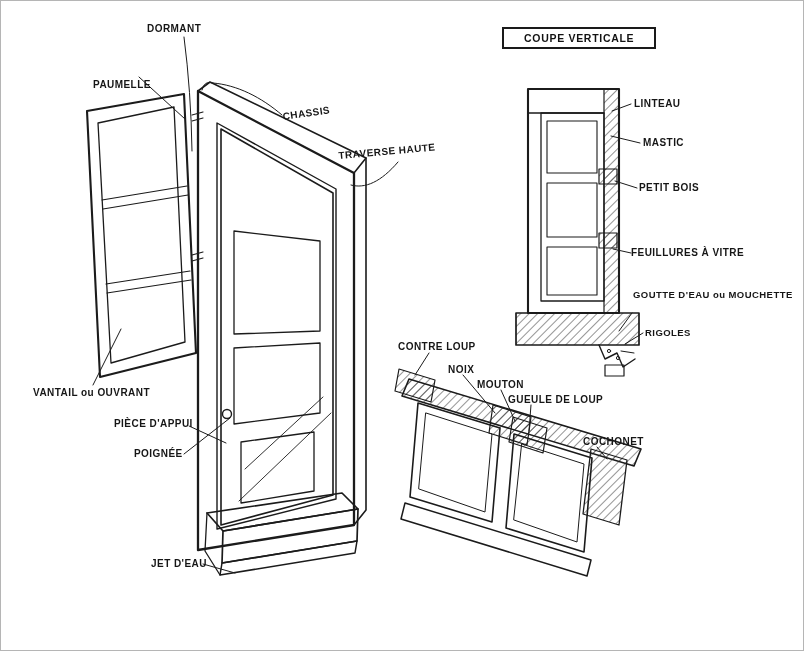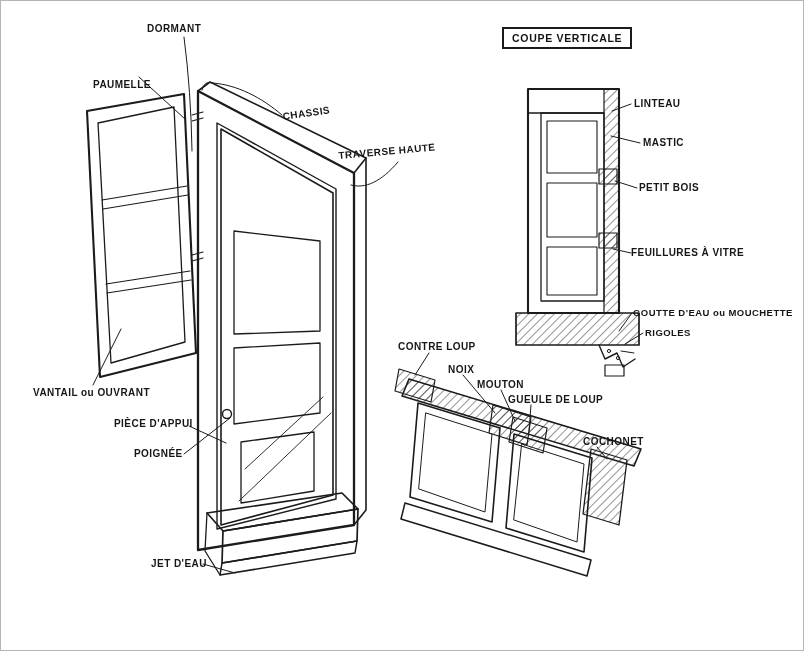--- a/index.html
+++ b/index.html
@@ -4,21 +4,21 @@
 <style>
   html,body{margin:0;padding:0}
   body{background:#ededed;font-family:"Liberation Sans",sans-serif}
   .canvas{position:relative;width:804px;height:651px;background:#ffffff;border:1px solid #b5b5b5;box-sizing:border-box;overflow:hidden}
   svg.art{position:absolute;left:0;top:0}
   .lbl{position:absolute;font-size:10px;font-weight:bold;letter-spacing:.45px;color:#161616;white-space:nowrap;transform-origin:left top}
   .lbl.small{font-size:9.5px}
   .lbl.wrap{white-space:normal;line-height:1.3}
   .rotm8{transform:rotate(-8deg)}
   .rotm5{transform:rotate(-5deg)}
-  .titlebox{position:absolute;font-size:10.5px;font-weight:bold;letter-spacing:.7px;color:#121212;border:2px solid #1a1a1a;padding:3px 8px;background:#fff}
+  .titlebox{position:absolute;font-size:10.5px;font-weight:bold;letter-spacing:.7px;color:#121212;border:2px solid #1a1a1a;padding:3px 20px;background:#fff}
 </style>
 </head>
 <body>
 
 <div class="canvas">
 
   <svg class="art" width="804" height="651" viewBox="0 0 804 651">
     <defs>
       <pattern id="hatch" width="6" height="6" patternUnits="userSpaceOnUse" patternTransform="rotate(45)">
         <line x1="0" y1="0" x2="0" y2="6" stroke="#2b2b2b" stroke-width="1"></line>
@@ -124,21 +124,21 @@
   <div class="lbl rotm5" style="left:337px;top:149px">TRAVERSE HAUTE</div>
   <div class="lbl" style="left:32px;top:386px">VANTAIL ou OUVRANT</div>
   <div class="lbl" style="left:113px;top:417px">PIÈCE D'APPUI</div>
   <div class="lbl" style="left:133px;top:447px">POIGNÉE</div>
   <div class="lbl" style="left:150px;top:557px">JET D'EAU</div>
 
   <div class="lbl" style="left:633px;top:97px">LINTEAU</div>
   <div class="lbl" style="left:642px;top:136px">MASTIC</div>
   <div class="lbl" style="left:638px;top:181px">PETIT BOIS</div>
   <div class="lbl" style="left:630px;top:246px">FEUILLURES À VITRE</div>
-  <div class="lbl small" style="left:632px;top:306px">GOUTTE D'EAU ou MOUCHETTE</div>
+  <div class="lbl small" style="left:632px;top:288px">GOUTTE D'EAU ou MOUCHETTE</div>
   <div class="lbl small" style="left:644px;top:326px">RIGOLES</div>
 
   <div class="lbl" style="left:397px;top:340px">CONTRE LOUP</div>
   <div class="lbl" style="left:447px;top:363px">NOIX</div>
   <div class="lbl" style="left:476px;top:378px">MOUTON</div>
   <div class="lbl" style="left:507px;top:393px">GUEULE DE LOUP</div>
   <div class="lbl" style="left:582px;top:435px">COCHONET</div>
 
 </div>
 

